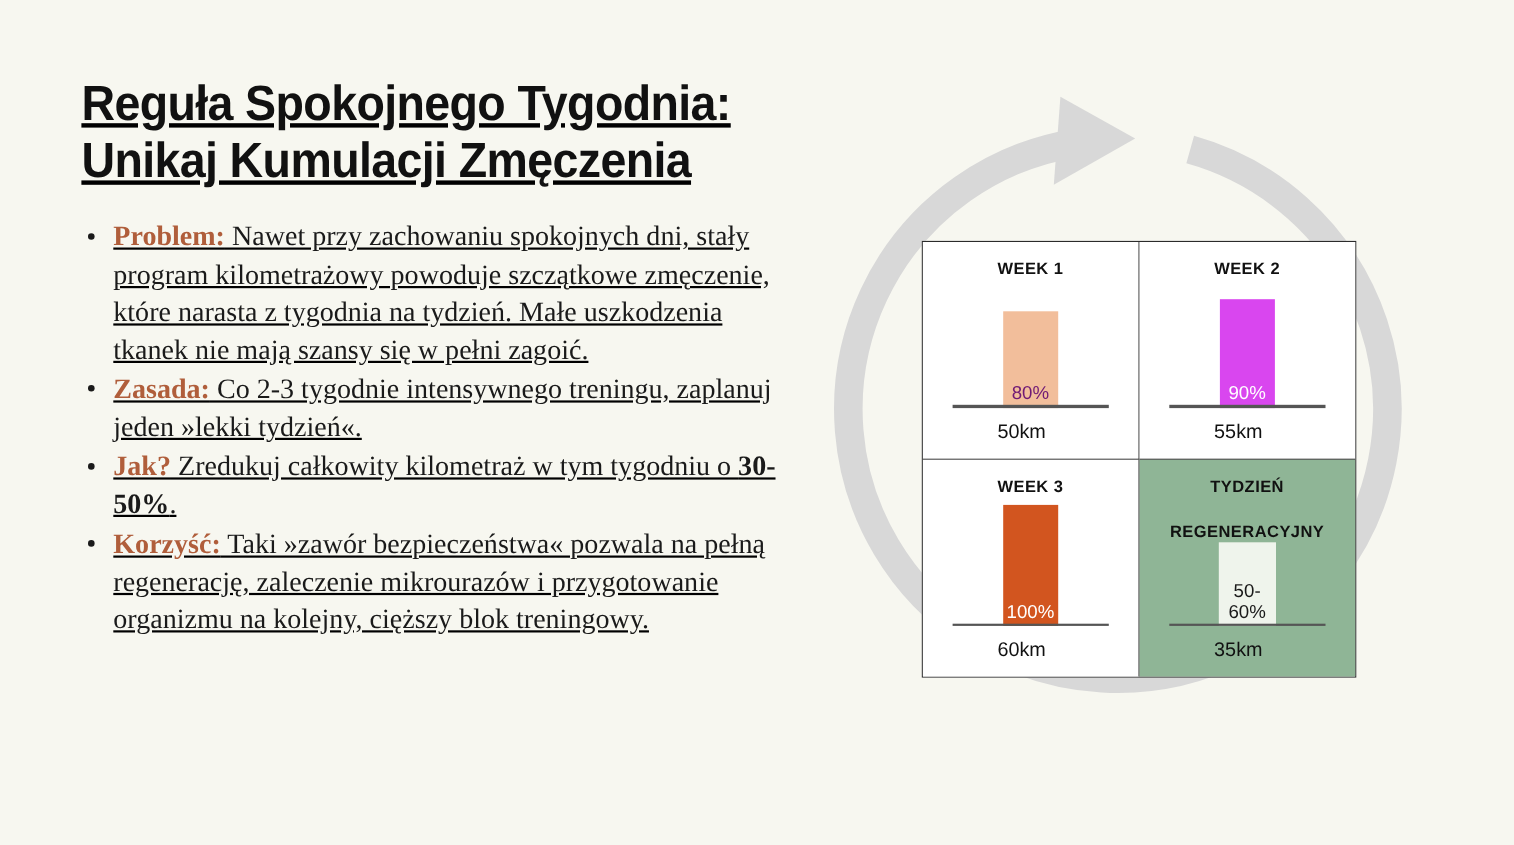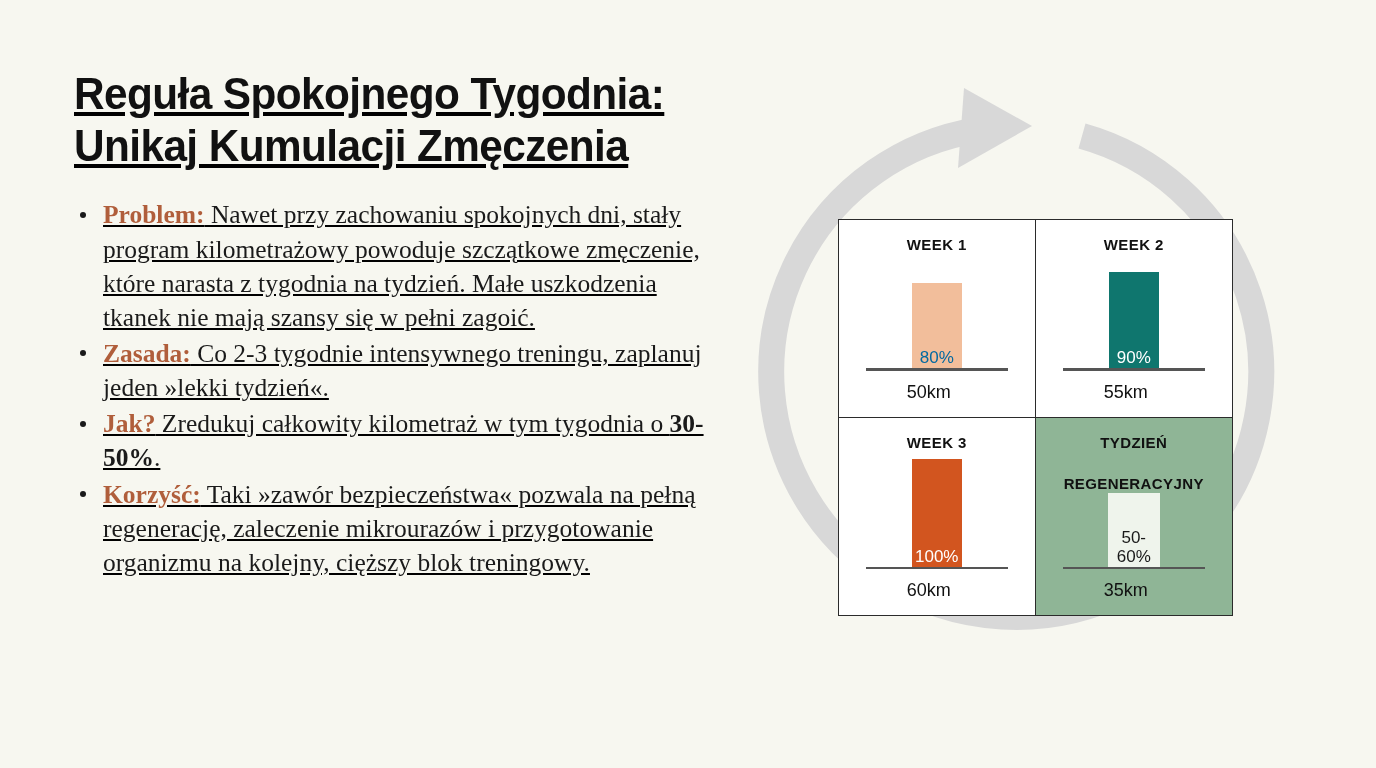--- a/index.html
+++ b/index.html
@@ -186,21 +186,21 @@
         <span class="lead">Problem:</span><span> Nawet przy zachowaniu spokojnych dni, stały program kilometrażowy powoduje szczątkowe zmęczenie, które narasta z tygodnia na tydzień. Małe uszkodzenia tkanek nie mają szansy się w pełni zagoić.</span>
       </li>
 
       <li class="bullet">
         <span class="dot"></span>
         <span class="lead">Zasada:</span><span> Co 2-3 tygodnie intensywnego treningu, zaplanuj jeden »lekki tydzień«.</span>
       </li>
 
       <li class="bullet">
         <span class="dot"></span>
-        <span class="lead">Jak?</span><span> Zredukuj całkowity kilometraż w tym tygodnia o </span><span class="strong">30-50%</span><span>.</span>
+        <span class="lead">Jak?</span><span> Zredukuj całkowity kilometraż w tym tygodniu o </span><span class="strong">30-50%</span><span>.</span>
       </li>
 
       <li class="bullet">
         <span class="dot"></span>
         <span class="lead">Korzyść:</span><span> Taki »zawór bezpieczeństwa« pozwala na pełną regenerację, zaleczenie mikrourazów i przygotowanie organizmu na kolejny, cięższy blok treningowy.</span>
       </li>
 
     </ul>
   </div>
 
@@ -215,33 +215,33 @@
     </svg>
 
     <div class="grid">
 
       <div class="cell b-right b-bottom">
         <div class="cell-title">
           <span>WEEK 1</span>
         </div>
         <div class="bar-area">
           <div class="bar" style="height:88px; background:#F2BE9B;">
-            <span class="bar-pct" style="color:#0369a1;">80%</span>
+            <span class="bar-pct" style="color:#701a75;">80%</span>
           </div>
           <div class="baseline"></div>
           <div class="km">50km</div>
         </div>
       </div>
 
       <div class="cell b-bottom">
         <div class="cell-title">
           <span>WEEK 2</span>
         </div>
         <div class="bar-area">
-          <div class="bar" style="height:99px; background:#0f766e;">
+          <div class="bar" style="height:99px; background:#d946ef;">
             <span class="bar-pct" style="color:#FFFFFF;">90%</span>
           </div>
           <div class="baseline"></div>
           <div class="km">55km</div>
         </div>
       </div>
 
       <div class="cell b-right">
         <div class="cell-title">
           <span>WEEK 3</span>

